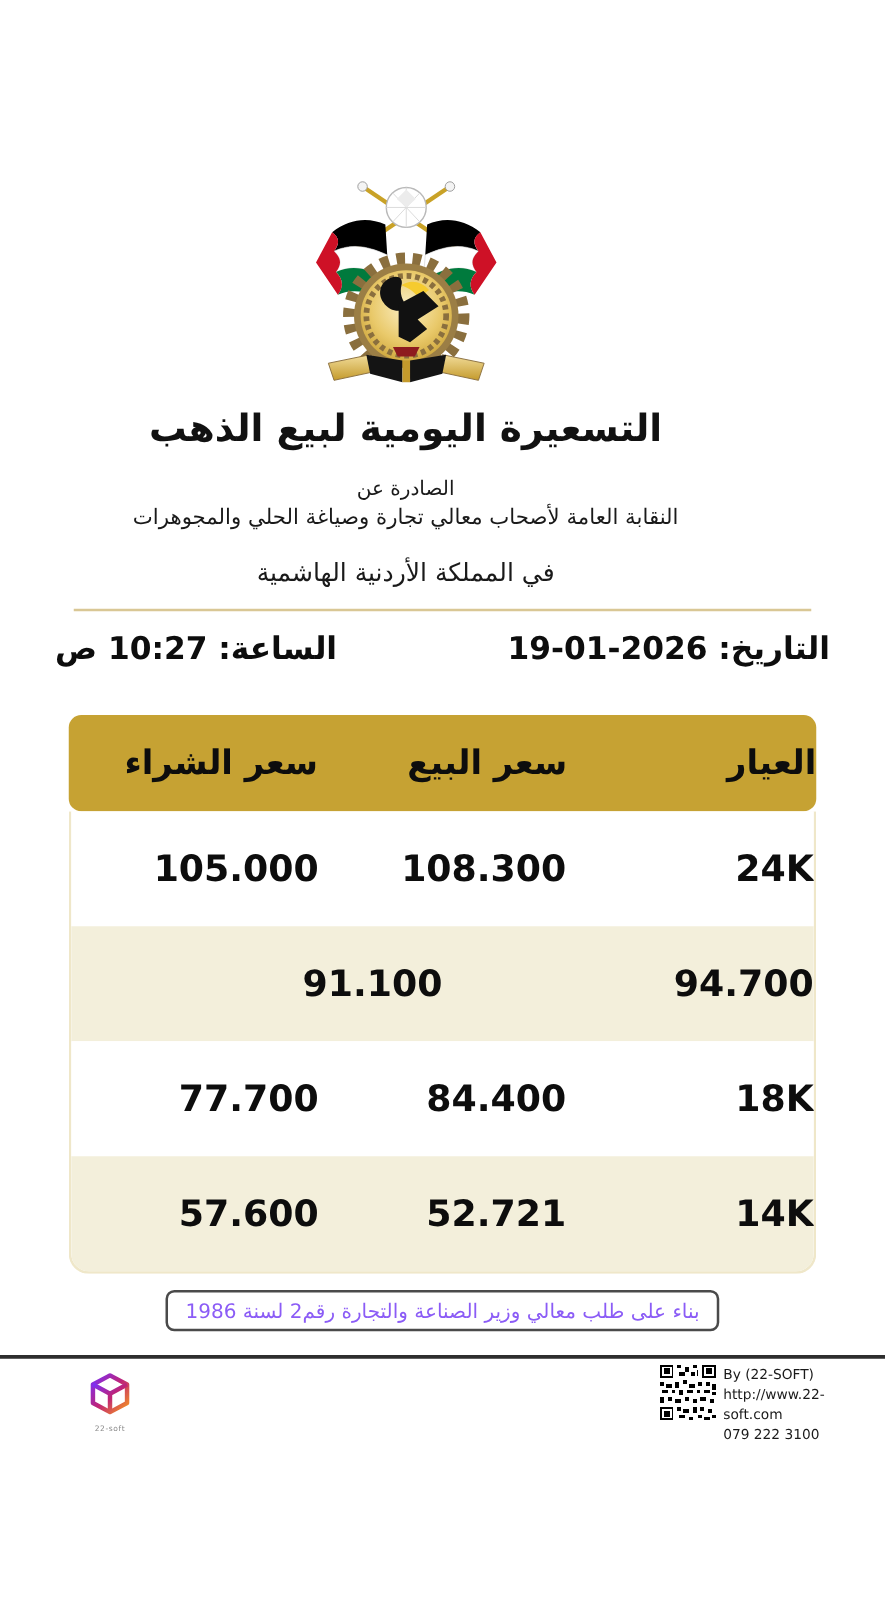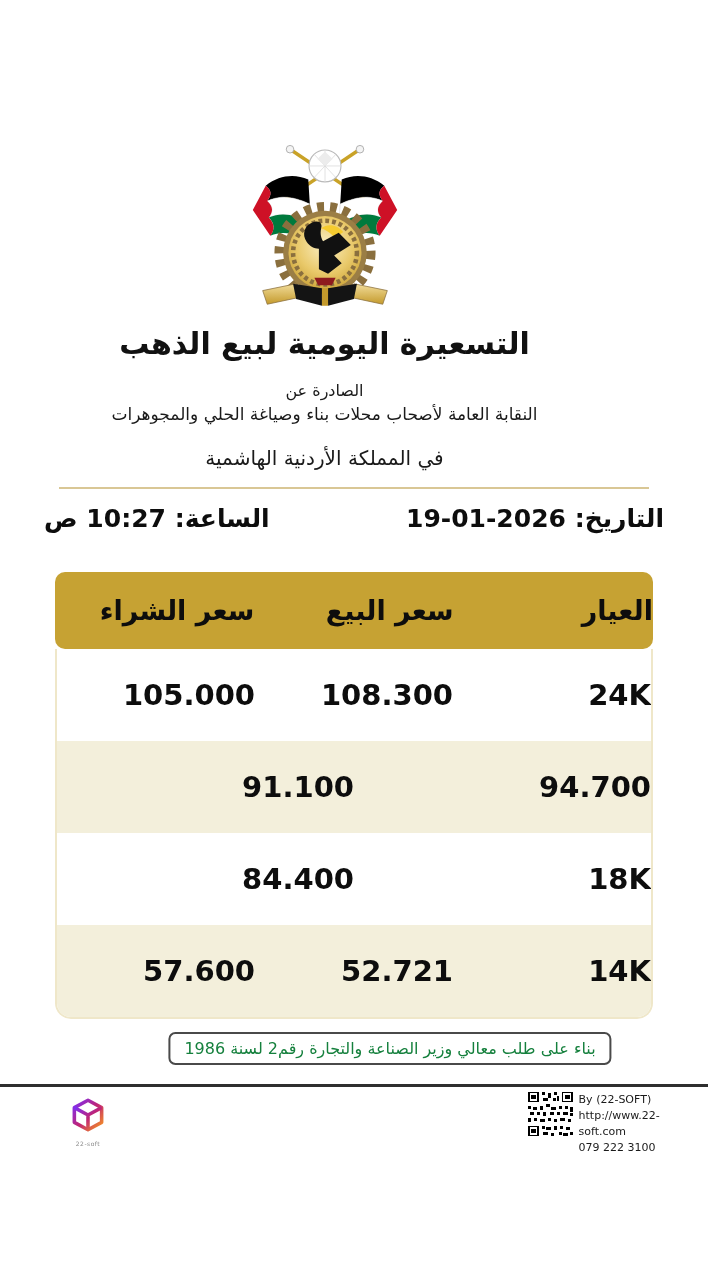--- a/index.html
+++ b/index.html
@@ -45,21 +45,21 @@
   .t-row {
     display:flex; align-items:center; height:92px;
     background:#ffffff; font-size:29px; font-weight:bold; color:#0d0d0d;
   }
   .t-row.alt { background:#F3EFDB; }
   .cell { flex:1; }
 
   .ministry-note {
     position:absolute; top:1032px; left:50%; transform:translateX(-50%);
     border:2px solid #4a4a4a; border-radius:7px;
-    padding:5px 14px; font-size:16px; color:#15803d; white-space:nowrap;margin-left:36px;
+    padding:5px 14px; font-size:16px; color:#8b5cf6; white-space:nowrap;
   }
 
   .bottom-divider {
     position:absolute; top:1084px; left:0; width:708px; height:3px;
     background:#2e2e2e;
   }
 
   .cube-brand { position:absolute; top:1094px; left:60px; width:56px;
     text-align:center; direction:ltr; }
   .cube-brand .company-name { font-size:6px; color:#8a8a8a; letter-spacing:0.5px; }
@@ -120,21 +120,21 @@
       <path d="M18,198 L62,189 L66,207 L24,216 Z" fill="url(#wingGrad)" stroke="#8A6F3E" stroke-width="1"></path>
       <path d="M182,198 L138,189 L134,207 L176,216 Z" fill="url(#wingGrad)" stroke="#8A6F3E" stroke-width="1"></path>
       <path d="M58,189 L96,195 L96,218 L62,209 Z" fill="#141414"></path>
       <path d="M142,189 L104,195 L104,218 L138,209 Z" fill="#141414"></path>
       <path d="M96,195 L104,195 L104,218 L96,218 Z" fill="#C49A2C"></path>
     </svg>
   </div>
 
   <div class="centered page-title">التسعيرة اليومية لبيع الذهب</div>
   <div class="centered issued-by">الصادرة عن</div>
-  <div class="centered syndicate">النقابة العامة لأصحاب محلات بناء وصياغة الحلي والمجوهرات</div>
+  <div class="centered syndicate">النقابة العامة لأصحاب معالي تجارة وصياغة الحلي والمجوهرات</div>
   <div class="centered country">في المملكة الأردنية الهاشمية</div>
 
   <div class="gold-divider"></div>
 
   <div class="datetime">
     <div class="dt-group">
       <span>التاريخ:</span>
       <span class="dt-value" dir="ltr">19-01-2026</span>
     </div>
     <div class="dt-group">
@@ -155,20 +155,21 @@
         <div class="cell">108.300</div>
         <div class="cell">105.000</div>
       </div>
       <div class="t-row alt">
         <div class="cell">94.700</div>
         <div class="cell">91.100</div>
       </div>
       <div class="t-row">
         <div class="cell">18K</div>
         <div class="cell">84.400</div>
+        <div class="cell">77.700</div>
       </div>
       <div class="t-row alt">
         <div class="cell">14K</div>
         <div class="cell">52.721</div>
         <div class="cell">57.600</div>
       </div>
     </div>
   </div>
 
   <div class="ministry-note">بناء على طلب معالي وزير الصناعة والتجارة رقم2 لسنة 1986</div>

